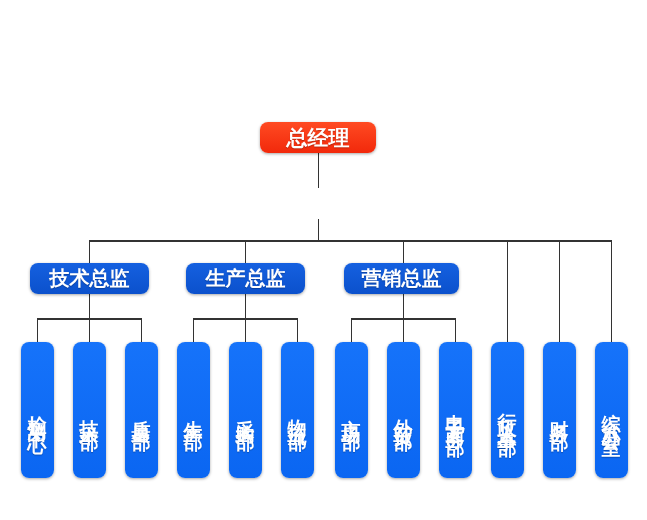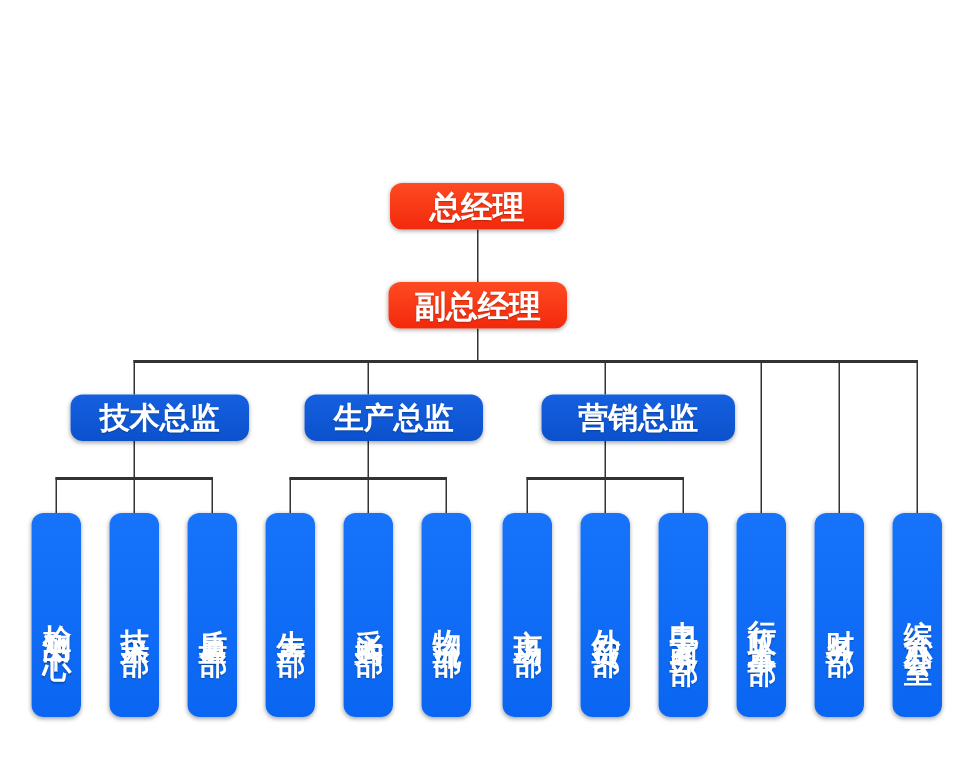--- a/index.html
+++ b/index.html
@@ -35,21 +35,21 @@
     color:#ffffff;font-weight:bold;
     border-radius:8px;
     box-shadow:0 1px 3px rgba(0,0,0,0.35);
     text-shadow:0 1px 1px rgba(0,0,0,0.25);
     box-sizing:border-box;
   }
   .node.red{background:linear-gradient(180deg,var(--red-light),var(--red));}
   .node.blue-dark{background:linear-gradient(180deg,var(--blue-dark-light),var(--blue-dark));}
   .node.blue{background:linear-gradient(180deg,var(--blue-light),var(--blue));}
   .lvl-top{font-size:21px;}
-  .lvl-dir{font-size:20px;margin-left:17px;}
+  .lvl-dir{font-size:20px;}
   .dept{
     width:33px;height:136px;top:342px;
     border-radius:8px;
   }
   .dept .v-label{
     writing-mode:vertical-rl;
     text-orientation:upright;
     font-size:19px;font-weight:bold;
     letter-spacing:6px;
     line-height:1;
@@ -58,21 +58,21 @@
   .line{position:absolute;background:var(--line);}
   .vline{width:1.5px;}
   .hline{height:1.5px;}
 
   
   .gm {left:260px;top:122px;width:116px;height:31px;}
   .dgm{left:259px;top:188px;width:119px;height:31px;}
   
   .d1{left:30px; top:263px;width:119px;height:31px;}
   .d2{left:186px;top:263px;width:119px;height:31px;text-align:right;}
-  .d3{left:344px;top:263px;width:129px;height:31px;}
+  .d3{left:344px;top:263px;width:115px;height:31px;}
   
   .p0 {left:21px;}  .p1 {left:73px;}  .p2 {left:125px;}
   .p3 {left:177px;} .p4 {left:229px;} .p5 {left:281px;}
   .p6 {left:335px;} .p7 {left:387px;} .p8 {left:439px;}
   .p9 {left:491px;} .p10{left:543px;} .p11{left:595px;}
 </style>
 </head>
 <body>
 
 <div class="canvas">
@@ -105,23 +105,20 @@
   <div class="line vline" style="left:244.8px;top:318px;height:24px;"></div>
   <div class="line vline" style="left:296.8px;top:318px;height:24px;"></div>
   <div class="line vline" style="left:350.8px;top:318px;height:24px;"></div>
   <div class="line vline" style="left:402.8px;top:318px;height:24px;"></div>
   <div class="line vline" style="left:454.8px;top:318px;height:24px;"></div>
 
   <div class="node red lvl-top gm">
     <span>总经理</span>
   </div>
 
-  <div class="node red lvl-top dgm">
-    <span>副总经理</span>
-  </div>
 
   <div class="node blue-dark lvl-dir d1">
     <span>技术总监</span>
   </div>
   <div class="node blue-dark lvl-dir d2">
     <span>生产总监</span>
   </div>
   <div class="node blue-dark lvl-dir d3">
     <span>营销总监</span>
   </div>

